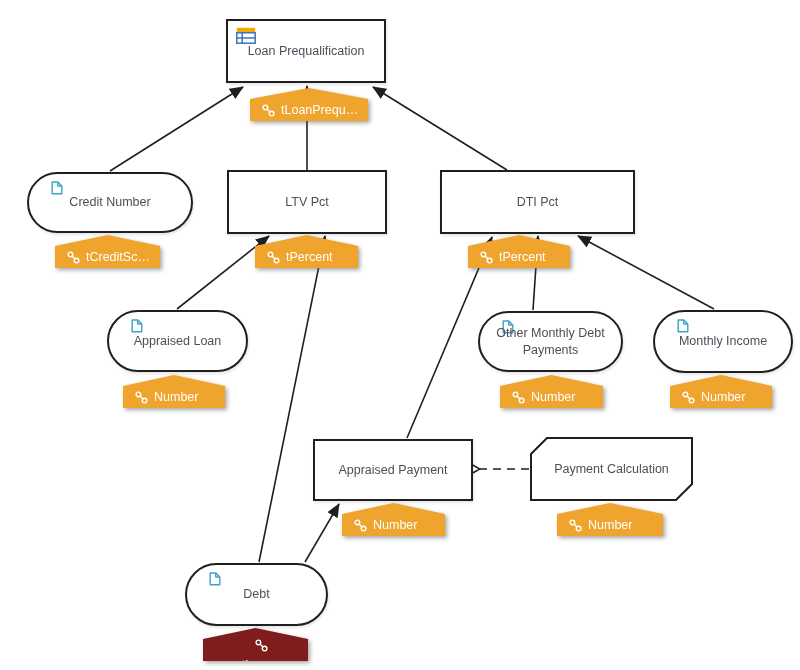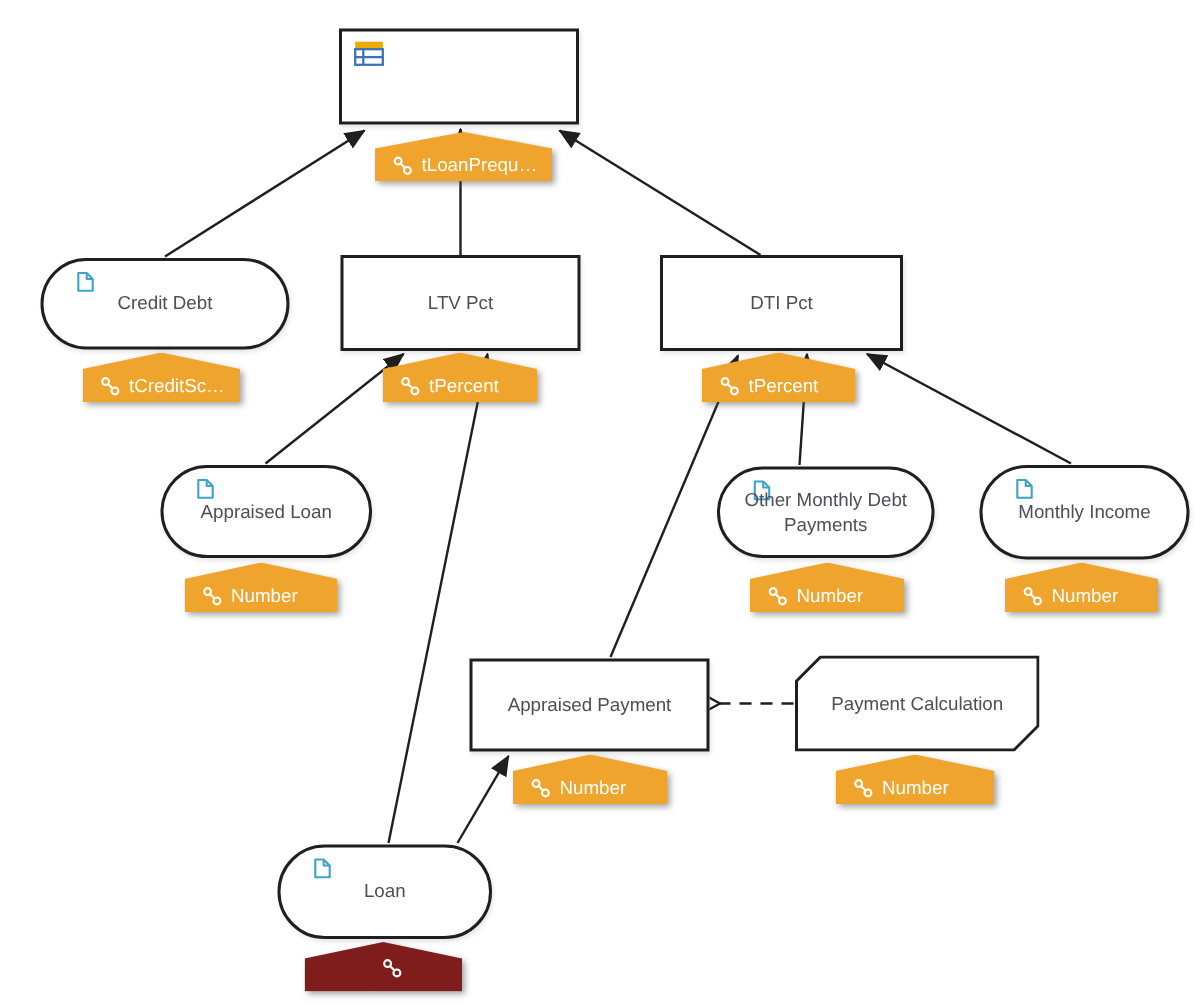--- a/index.html
+++ b/index.html
@@ -63,36 +63,37 @@
       </g>
   </svg>
   <div id="nodes-layer">
       <div class="node decision" style="left: 226px; top: 19px; width: 160px; height: 64px;">
         <span class="node-icon corner"><svg width="20" height="17" viewBox="0 0 20 17">
     <rect x="0.8" y="0.8" width="18.4" height="5" fill="#f0ab00"></rect>
     <rect x="0.8" y="5.8" width="18.4" height="10.4" fill="#ffffff" stroke="#3a72bb" stroke-width="1.5"></rect>
     <line x1="6.2" y1="5.8" x2="6.2" y2="16.2" stroke="#3a72bb" stroke-width="1.5"></line>
     <line x1="0.8" y1="11" x2="19.2" y2="11" stroke="#3a72bb" stroke-width="1.5"></line>
   </svg></span>
+        <span class="node-label">Loan Prequalification</span>
       </div>
       <div class="node decision" style="left: 227px; top: 170px; width: 160px; height: 64px;">
         <span class="node-label">LTV Pct</span>
       </div>
-      <div class="node decision" style="left: 440px; top: 170px; width: 162px; height: 64px;">
+      <div class="node decision" style="left: 440px; top: 170px; width: 195px; height: 64px;">
         <span class="node-label">DTI Pct</span>
       </div>
       <div class="node decision" style="left: 313px; top: 439px; width: 160px; height: 62px;">
         <span class="node-label">Appraised Payment</span>
       </div>
       <div class="node input" style="left: 27px; top: 172px; width: 166px; height: 61px;">
         <span class="node-icon"><svg width="12" height="14" viewBox="0 0 12 14">
     <path d="M1.2,1 h5.6 l4,4 v7.8 h-9.6 z" fill="#ffffff" stroke="#3fa2c8" stroke-width="1.4" stroke-linejoin="round"></path>
     <path d="M6.8,1 v4 h4" fill="none" stroke="#3fa2c8" stroke-width="1.4" stroke-linejoin="round"></path>
   </svg></span>
-        <span class="node-label">Credit Debt</span>
+        <span class="node-label">Credit Number</span>
       </div>
       <div class="node input" style="left: 107px; top: 310px; width: 141px; height: 62px;">
         <span class="node-icon"><svg width="12" height="14" viewBox="0 0 12 14">
     <path d="M1.2,1 h5.6 l4,4 v7.8 h-9.6 z" fill="#ffffff" stroke="#3fa2c8" stroke-width="1.4" stroke-linejoin="round"></path>
     <path d="M6.8,1 v4 h4" fill="none" stroke="#3fa2c8" stroke-width="1.4" stroke-linejoin="round"></path>
   </svg></span>
         <span class="node-label">Appraised Loan</span>
       </div>
       <div class="node input" style="left: 478px; top: 311px; width: 145px; height: 61px;">
         <span class="node-icon"><svg width="12" height="14" viewBox="0 0 12 14">
@@ -106,21 +107,21 @@
     <path d="M1.2,1 h5.6 l4,4 v7.8 h-9.6 z" fill="#ffffff" stroke="#3fa2c8" stroke-width="1.4" stroke-linejoin="round"></path>
     <path d="M6.8,1 v4 h4" fill="none" stroke="#3fa2c8" stroke-width="1.4" stroke-linejoin="round"></path>
   </svg></span>
         <span class="node-label">Monthly Income</span>
       </div>
       <div class="node input" style="left: 185px; top: 563px; width: 143px; height: 63px;">
         <span class="node-icon"><svg width="12" height="14" viewBox="0 0 12 14">
     <path d="M1.2,1 h5.6 l4,4 v7.8 h-9.6 z" fill="#ffffff" stroke="#3fa2c8" stroke-width="1.4" stroke-linejoin="round"></path>
     <path d="M6.8,1 v4 h4" fill="none" stroke="#3fa2c8" stroke-width="1.4" stroke-linejoin="round"></path>
   </svg></span>
-        <span class="node-label">Loan</span>
+        <span class="node-label">Debt</span>
       </div>
       <div class="node bkm" style="left: 530px; top: 437px; width: 163px; height: 64px; border-radius: 14px;">
         <svg class="bkm-shape" width="163" height="64" viewBox="0 0 163 64">
       <polygon points="17,1 162,1 162,47 146,63 1,63 1,17" fill="#ffffff" stroke="#1f1f1f" stroke-width="2" stroke-linejoin="miter"></polygon>
     </svg>
         <span class="node-label">Payment Calculation</span>
       </div>
     </div>
   <div id="badges-layer">
       <div class="badge-wrap" style="left: 250px; top: 88px; width: 118px; height: 33px;">

